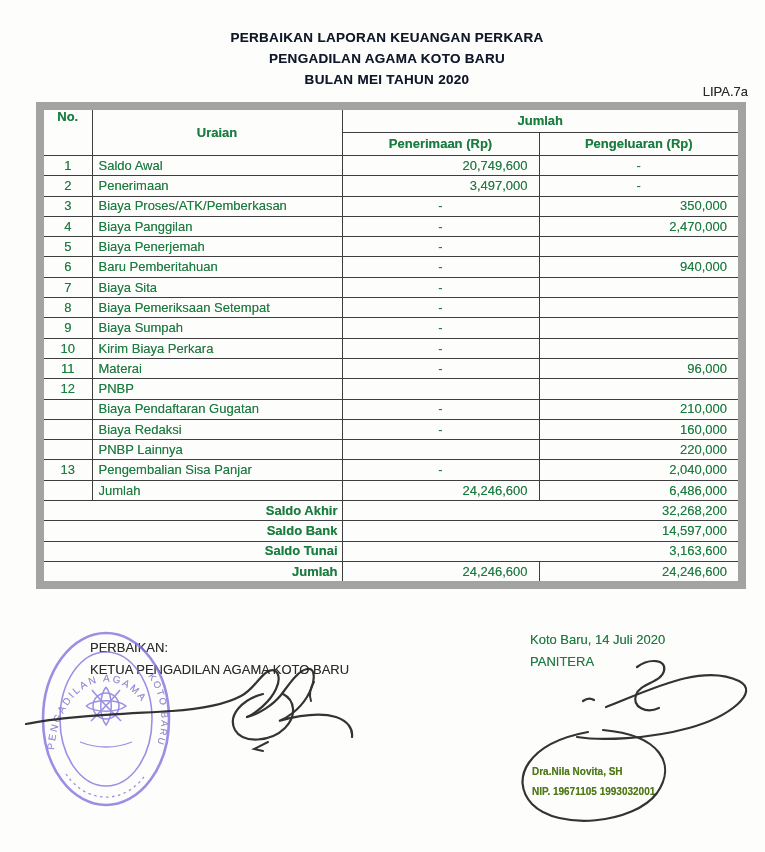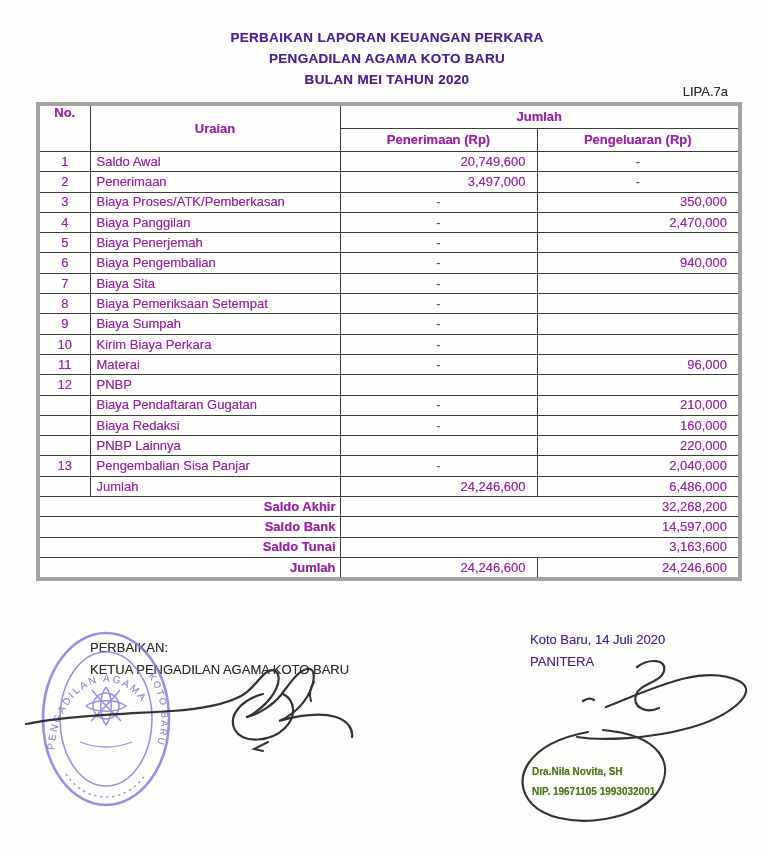--- a/index.html
+++ b/index.html
@@ -4,41 +4,41 @@
 <style>
   html,body { margin:0; padding:0; background:#ffffff; }
   .page {
     position:relative; width:765px; height:852px; overflow:hidden;
     background:#fdfdfc; color:#262626;
     font-family:"Liberation Sans", sans-serif;
     text-shadow:0 0 .5px rgba(40,40,40,.45);
   }
   
   .title-block { position:absolute; left:36px; top:27px; width:702px; text-align:center; }
-  .title-line { font-weight:700; font-size:13.5px; line-height:21px; letter-spacing:.3px; color:#4c1d95; }
-  .form-code { position:absolute; top:84px; right:37px; font-size:13px; color:#2a2a2a; }
+  .title-line { font-weight:700; font-size:13.5px; line-height:21px; letter-spacing:.3px; color:#0f172a; }
+  .form-code { position:absolute; top:84px; right:17px; font-size:13px; color:#2a2a2a; }
   
   table.fin {
     position:absolute; left:36px; top:102px; width:702px;
     border-collapse:collapse; table-layout:fixed;
-    font-size:13px; color:#a21caf;
-    border:4px solid #a3a3a3;
+    font-size:13px; color:#15803d;
+    border:8px solid #a3a3a3;
   }
   table.fin th, table.fin td { border:1.6px solid #3e3e3e; padding:0 4px; height:19.3px; line-height:1.05; overflow:hidden; white-space:nowrap; }
   table.fin thead th { font-weight:700; text-align:center; height:22px; }
   th.h-no { vertical-align:top; padding-top:3px; }
   .c-no { text-align:center; }
   .c-uraian { text-align:left; padding-left:6px !important; }
   .c-amt { text-align:right; padding-right:11px !important; }
   .c-amt.dash { text-align:center; padding-right:4px !important; }
   .c-label { text-align:right; font-weight:700; padding-left:4px !important; }
   
   .sig-left-head { position:absolute; left:90px; top:637px; font-size:13px; line-height:22px; color:#2c2c2c; }
   .sig-left-name { position:absolute; left:93px; top:756px; font-size:13px; line-height:20px; font-weight:700; color:#252525; }
-  .sig-right-head { position:absolute; left:530px; top:629px; font-size:13px; line-height:22px; color:#4c1d95; }
+  .sig-right-head { position:absolute; left:530px; top:629px; font-size:13px; line-height:22px; color:#15803d; }
   .sig-right-name { position:absolute; left:532px; top:762px; font-size:10px; line-height:20px; font-weight:700; color:#4d7c0f; }
   
   .ink-overlay { position:absolute; left:0; top:0; width:765px; height:852px; pointer-events:none; }
 </style>
 </head>
 <body>
 
 <div class="page">
 
   <div class="title-block">
@@ -93,21 +93,21 @@
           <td class="c-amt">2,470,000</td>
         </tr>
         <tr>
           <td class="c-no">5</td>
           <td class="c-uraian">Biaya Penerjemah</td>
           <td class="c-amt dash">-</td>
           <td class="c-amt"></td>
         </tr>
         <tr>
           <td class="c-no">6</td>
-          <td class="c-uraian">Biaya Pengembalian</td>
+          <td class="c-uraian">Baru Pemberitahuan</td>
           <td class="c-amt dash">-</td>
           <td class="c-amt">940,000</td>
         </tr>
         <tr>
           <td class="c-no">7</td>
           <td class="c-uraian">Biaya Sita</td>
           <td class="c-amt dash">-</td>
           <td class="c-amt"></td>
         </tr>
         <tr>

